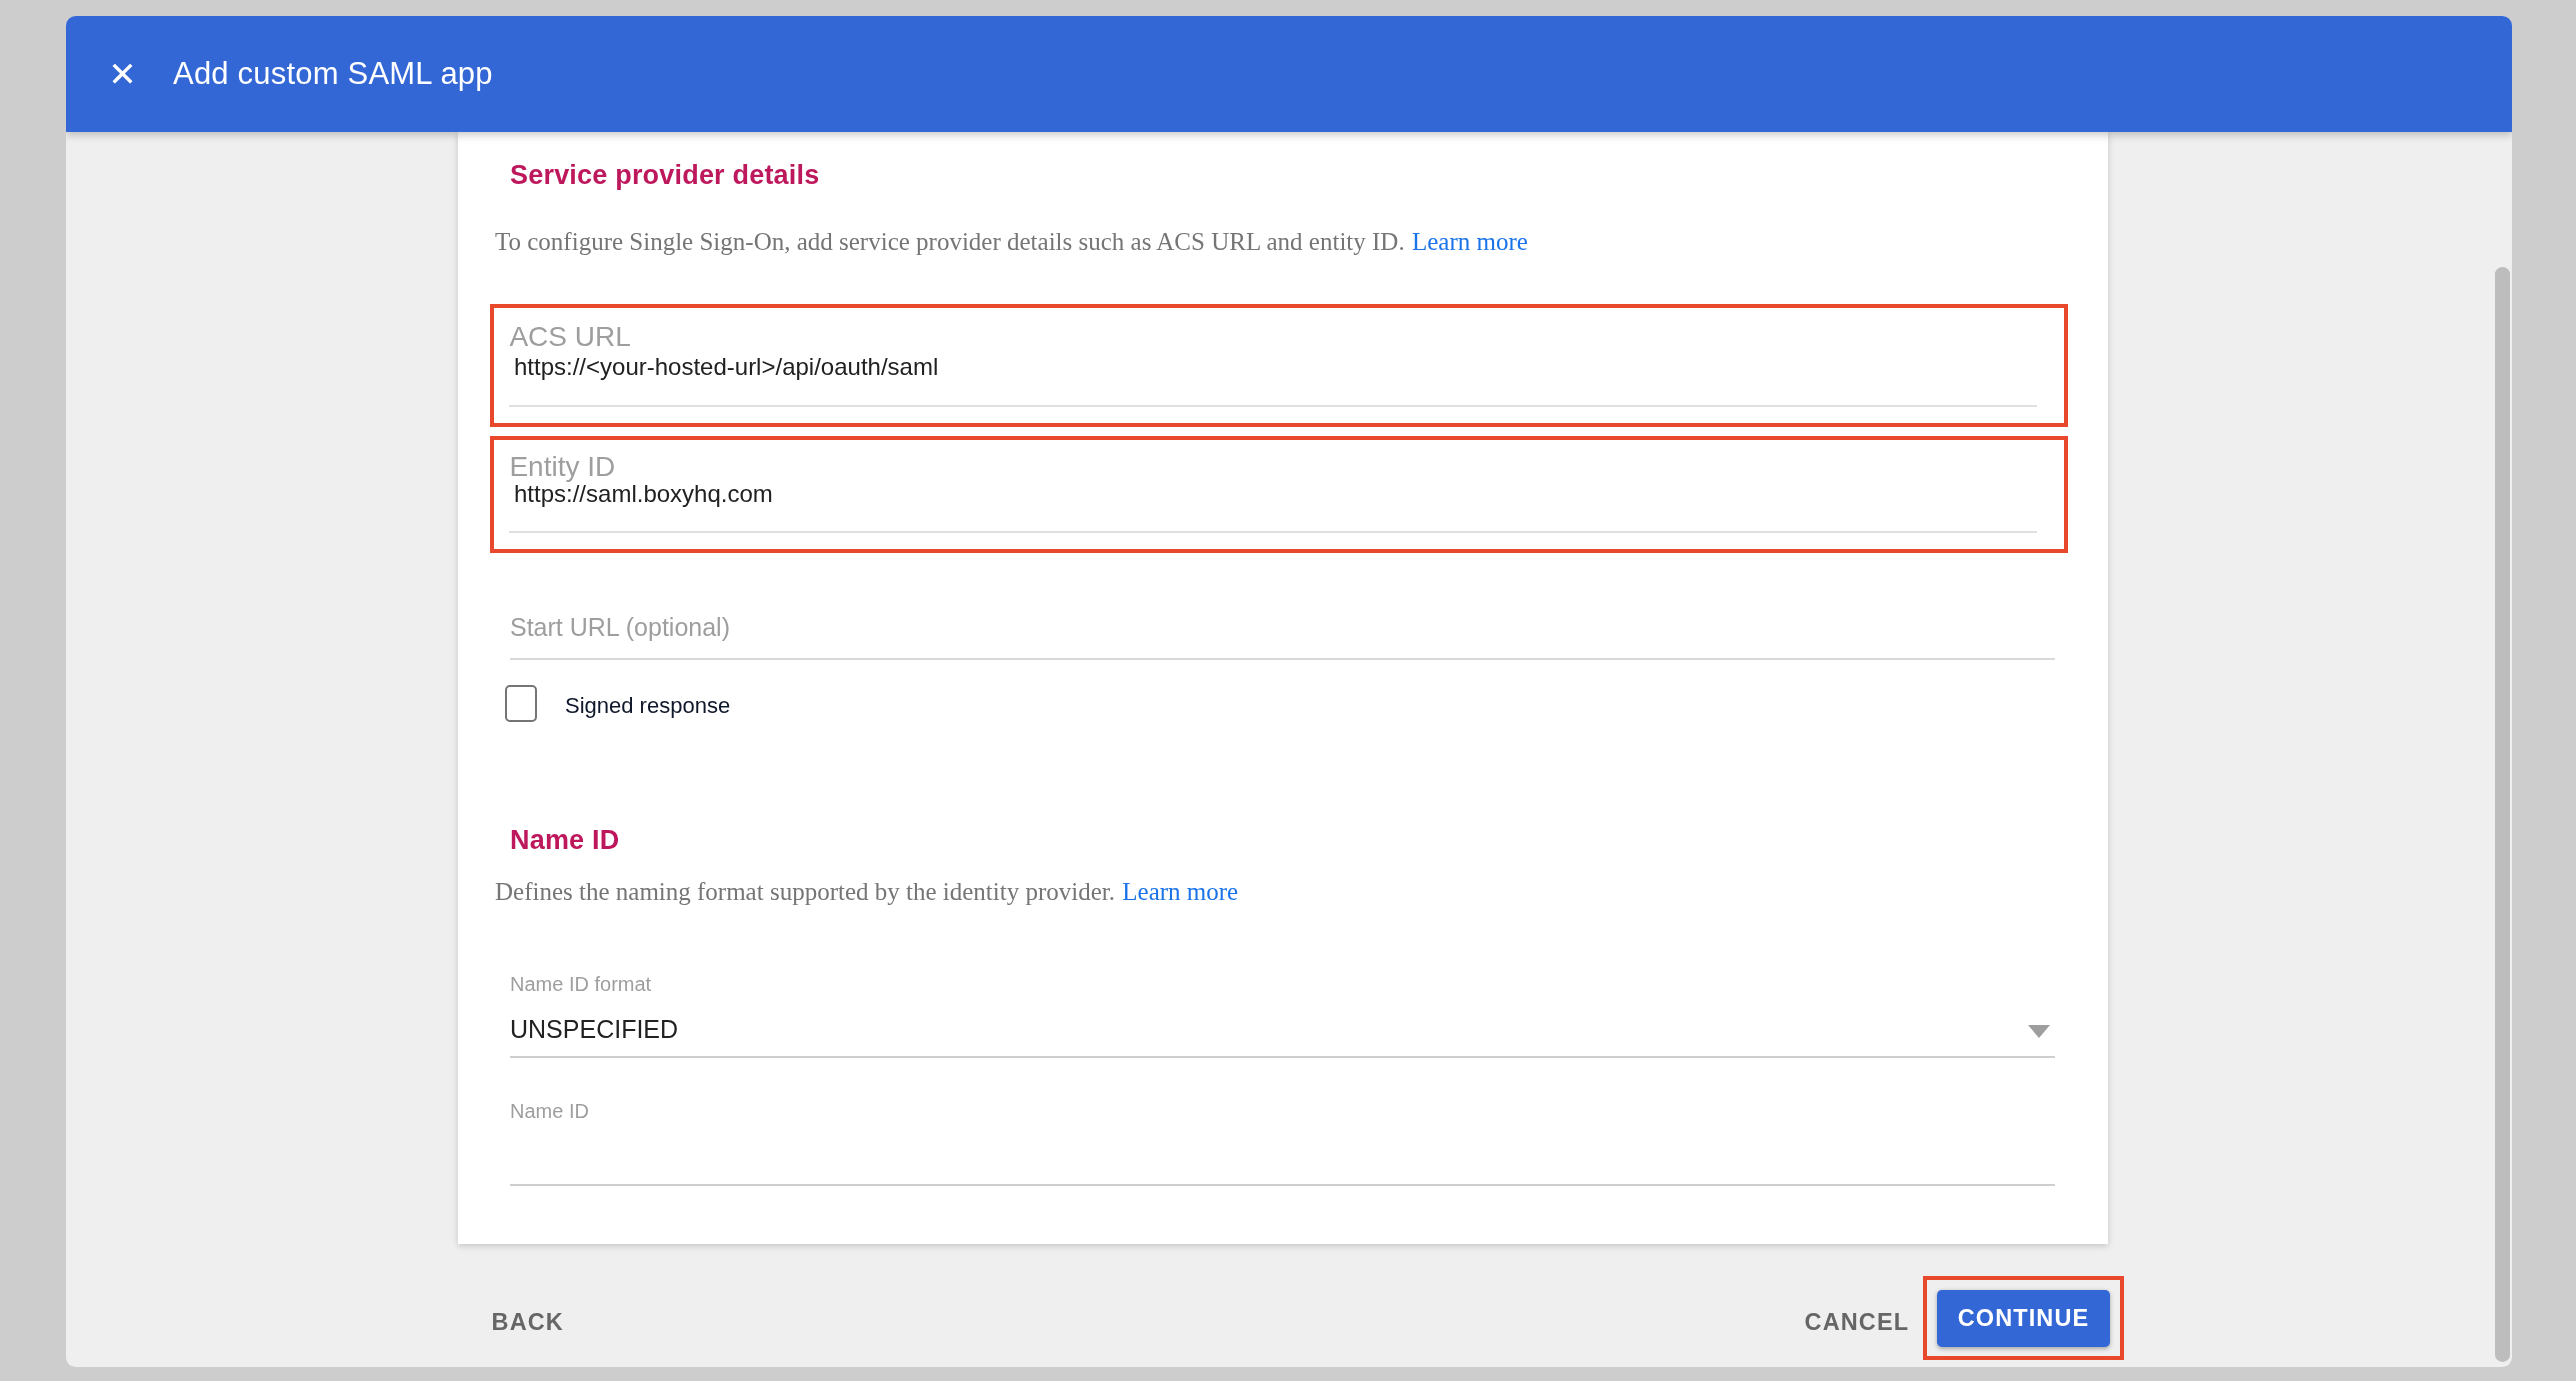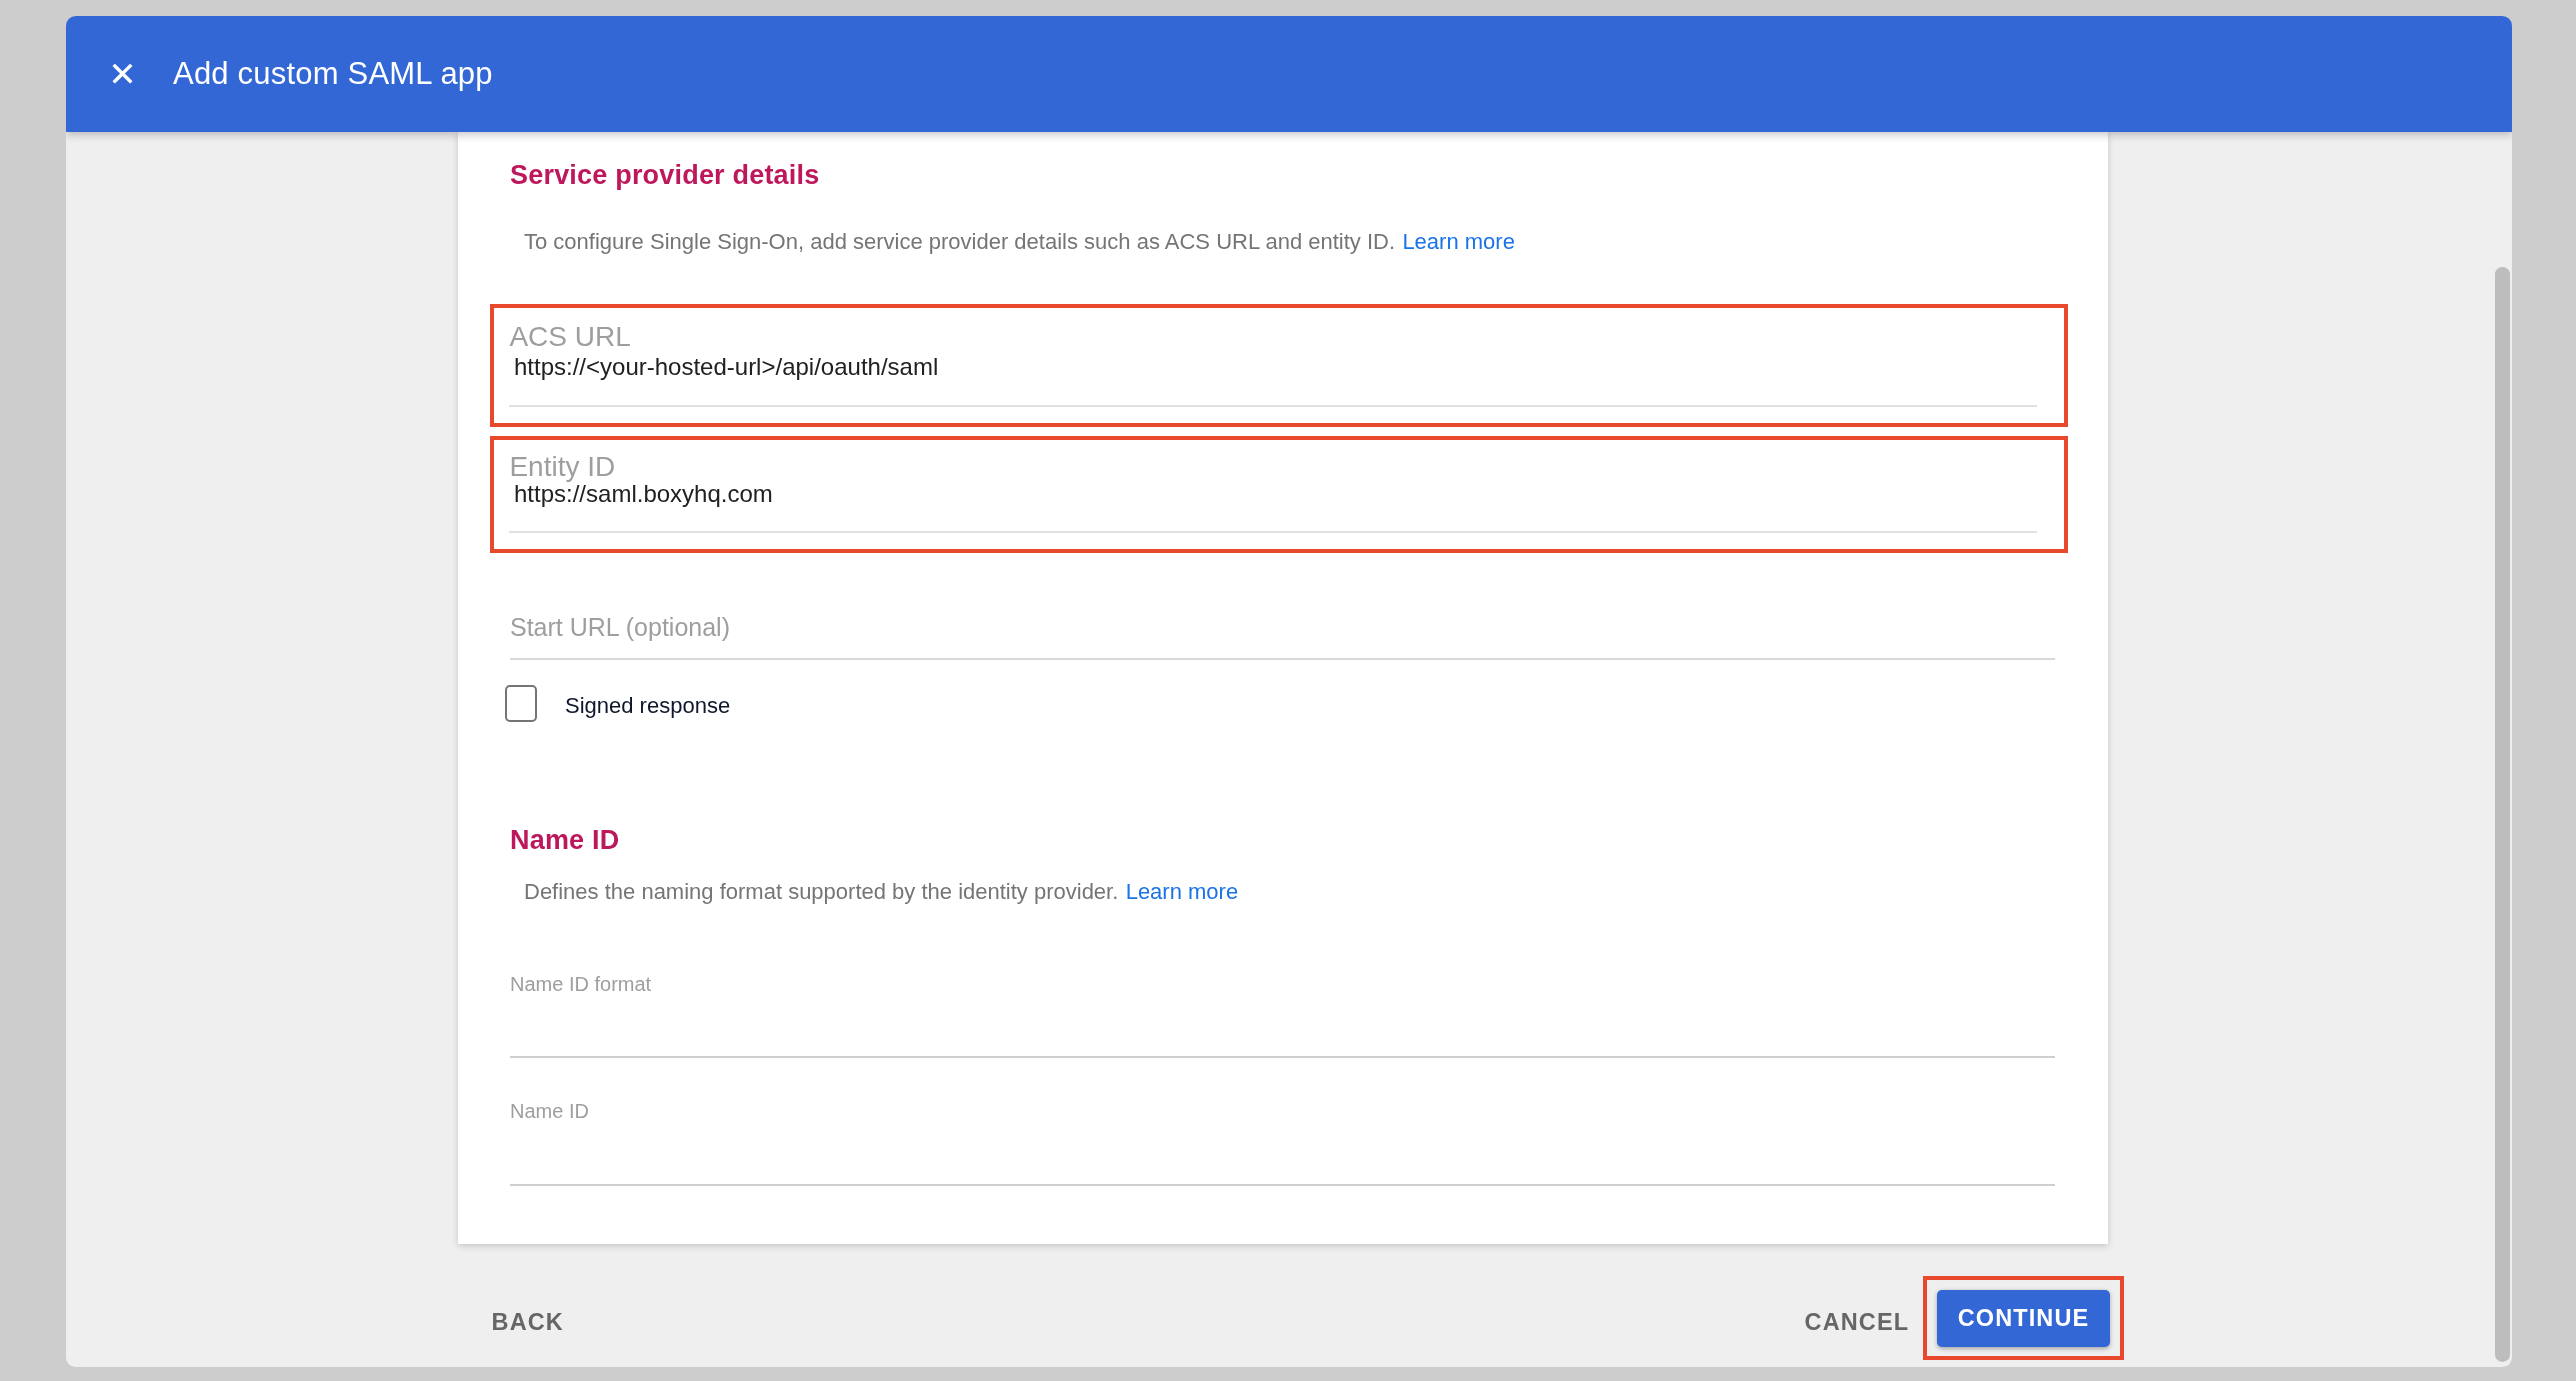--- a/index.html
+++ b/index.html
@@ -42,21 +42,21 @@
   .card {
     position: absolute; left: 392px; top: 116px;
     width: 1650px; height: 1112px;
     background: #ffffff;
     box-shadow: 0 2.4px 6.5px rgba(0,0,0,0.18);
     z-index: 1;
   }
   .h { position: absolute; left: 52px; font-size: 27px; font-weight: 700; color: #be185d; letter-spacing: 0.2px; }
   .h-sp  { top: 27.5px; }
   .h-nid { top: 693px; }
-  .desc { position: absolute; left: 66px; font-size: 22px; color: #757575; line-height: 31px; }
+  .desc { position: absolute; left: 37px; font-size: 25px; color: #757575; line-height: 31px; font-family: Liberation Serif, serif; }
   .desc-sp  { top: 94px; }
   .desc-nid { top: 744px; }
   .link { color: #1a73e8; text-decoration: none; margin-left: 7.3px; cursor: pointer; }
 
   
   .hbox {
     position: absolute; left: 32px; width: 1578px;
     border: 4px solid #e8492c;
   }
   .hbox-acs    { top: 172px; height: 123px; }
@@ -179,20 +179,24 @@
       <input class="start-url" type="text" placeholder="Start URL (optional)" style="">
       <div class="underline u-start"></div>
 
       <div class="checkbox"></div>
       <span class="cb-label">Signed response</span>
 
       <h2 class="h h-nid">Name ID</h2>
       <p class="desc desc-nid"><span>Defines the naming format supported by the identity provider.</span><a class="link">Learn more</a></p>
 
       <label class="sel-label sel-label-1">Name ID format</label>
+      <div class="select select-1">
+        <span>UNSPECIFIED</span>
+        <i class="arrow"></i>
+      </div>
       <div class="underline u-sel u-sel-1"></div>
 
       <label class="sel-label sel-label-2">Name ID</label>
       <div class="underline u-sel u-sel-2"></div>
 
     </section>
 
     <button class="textbtn back">BACK</button>
     <button class="textbtn cancel">CANCEL</button>
 

